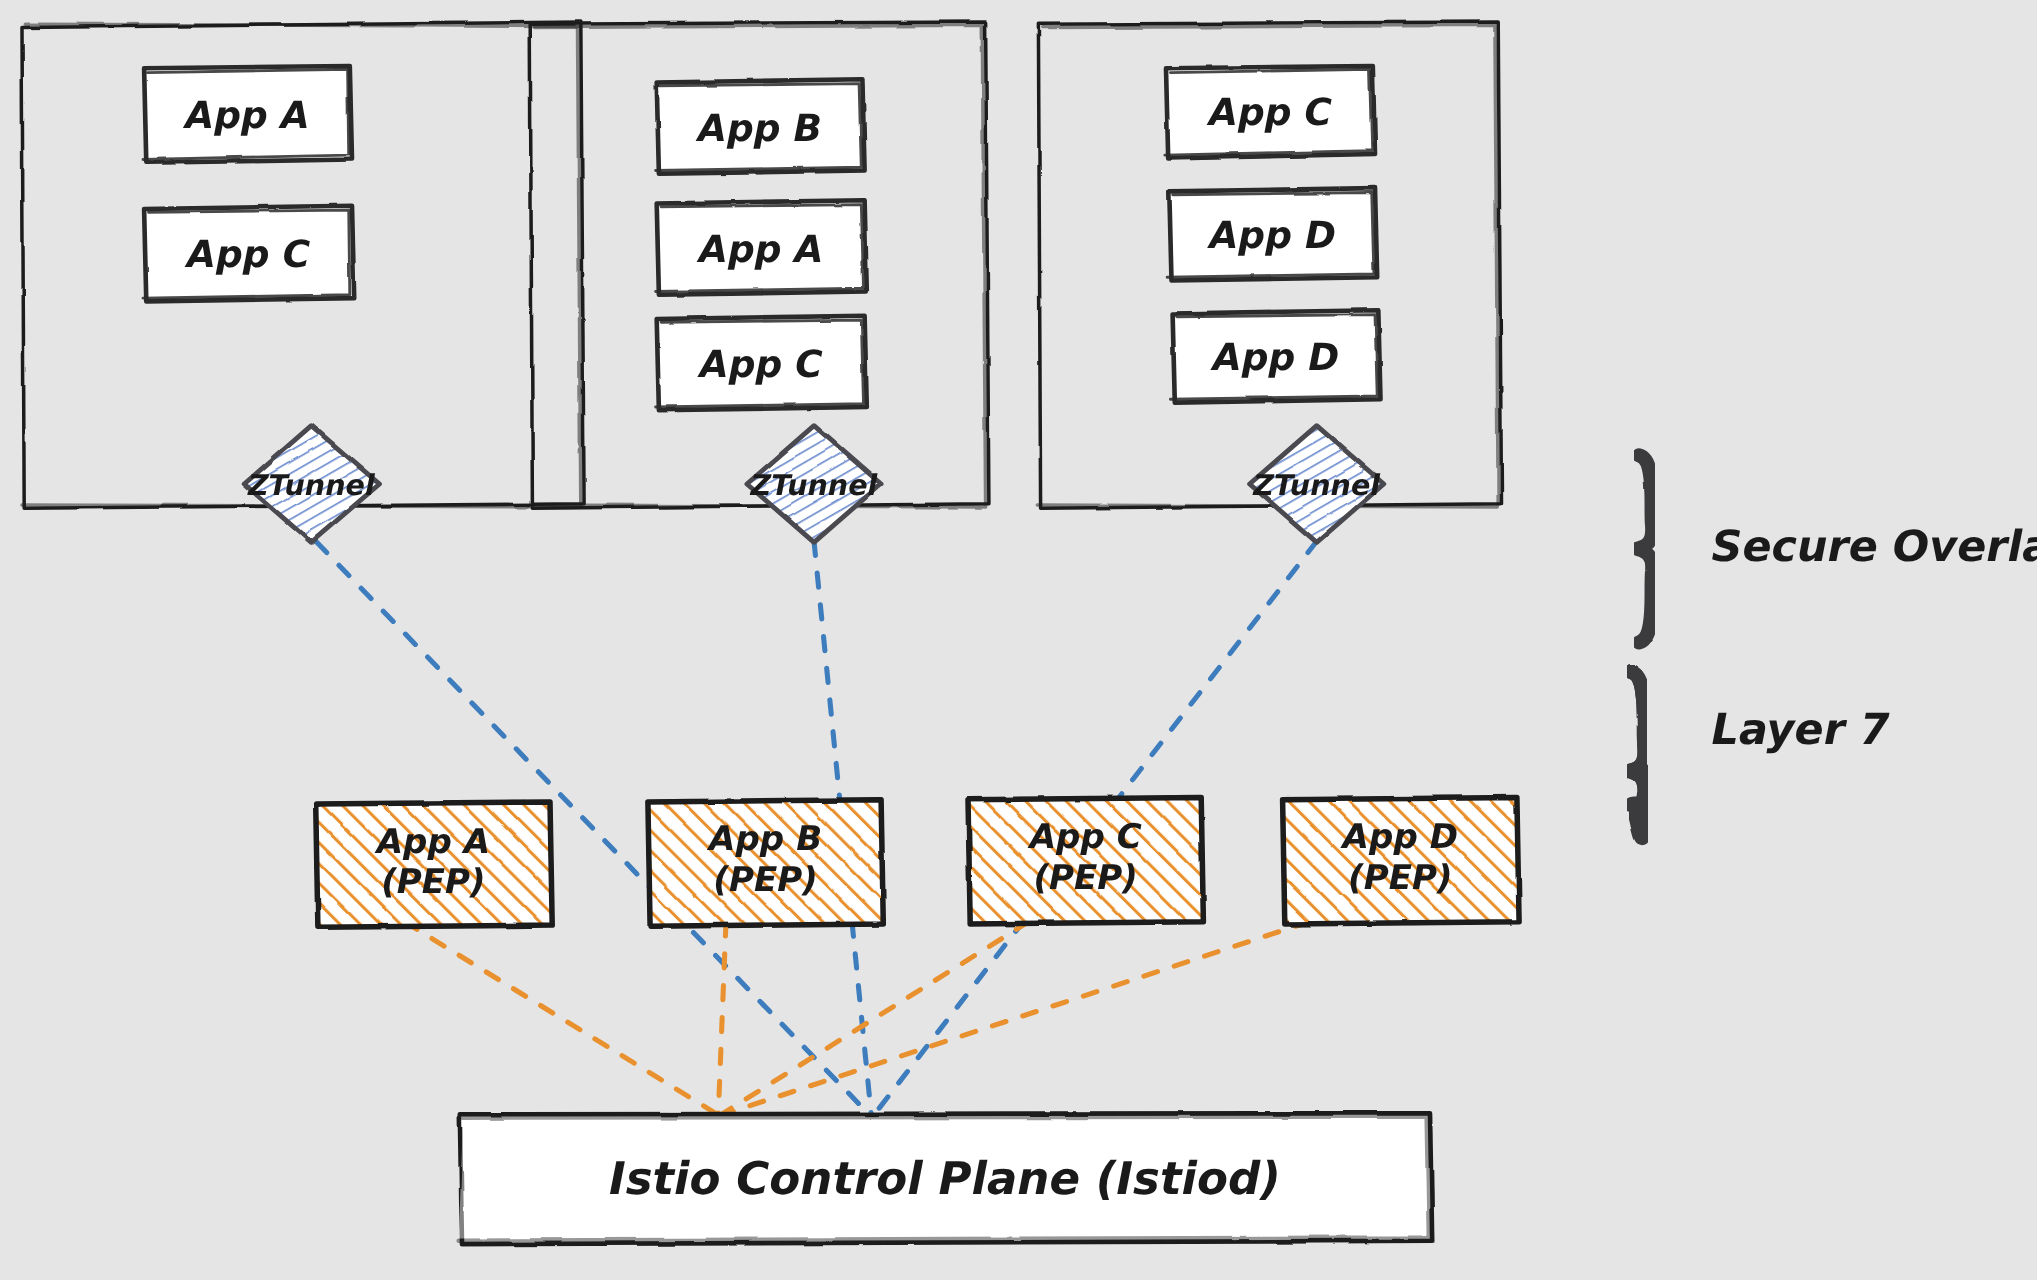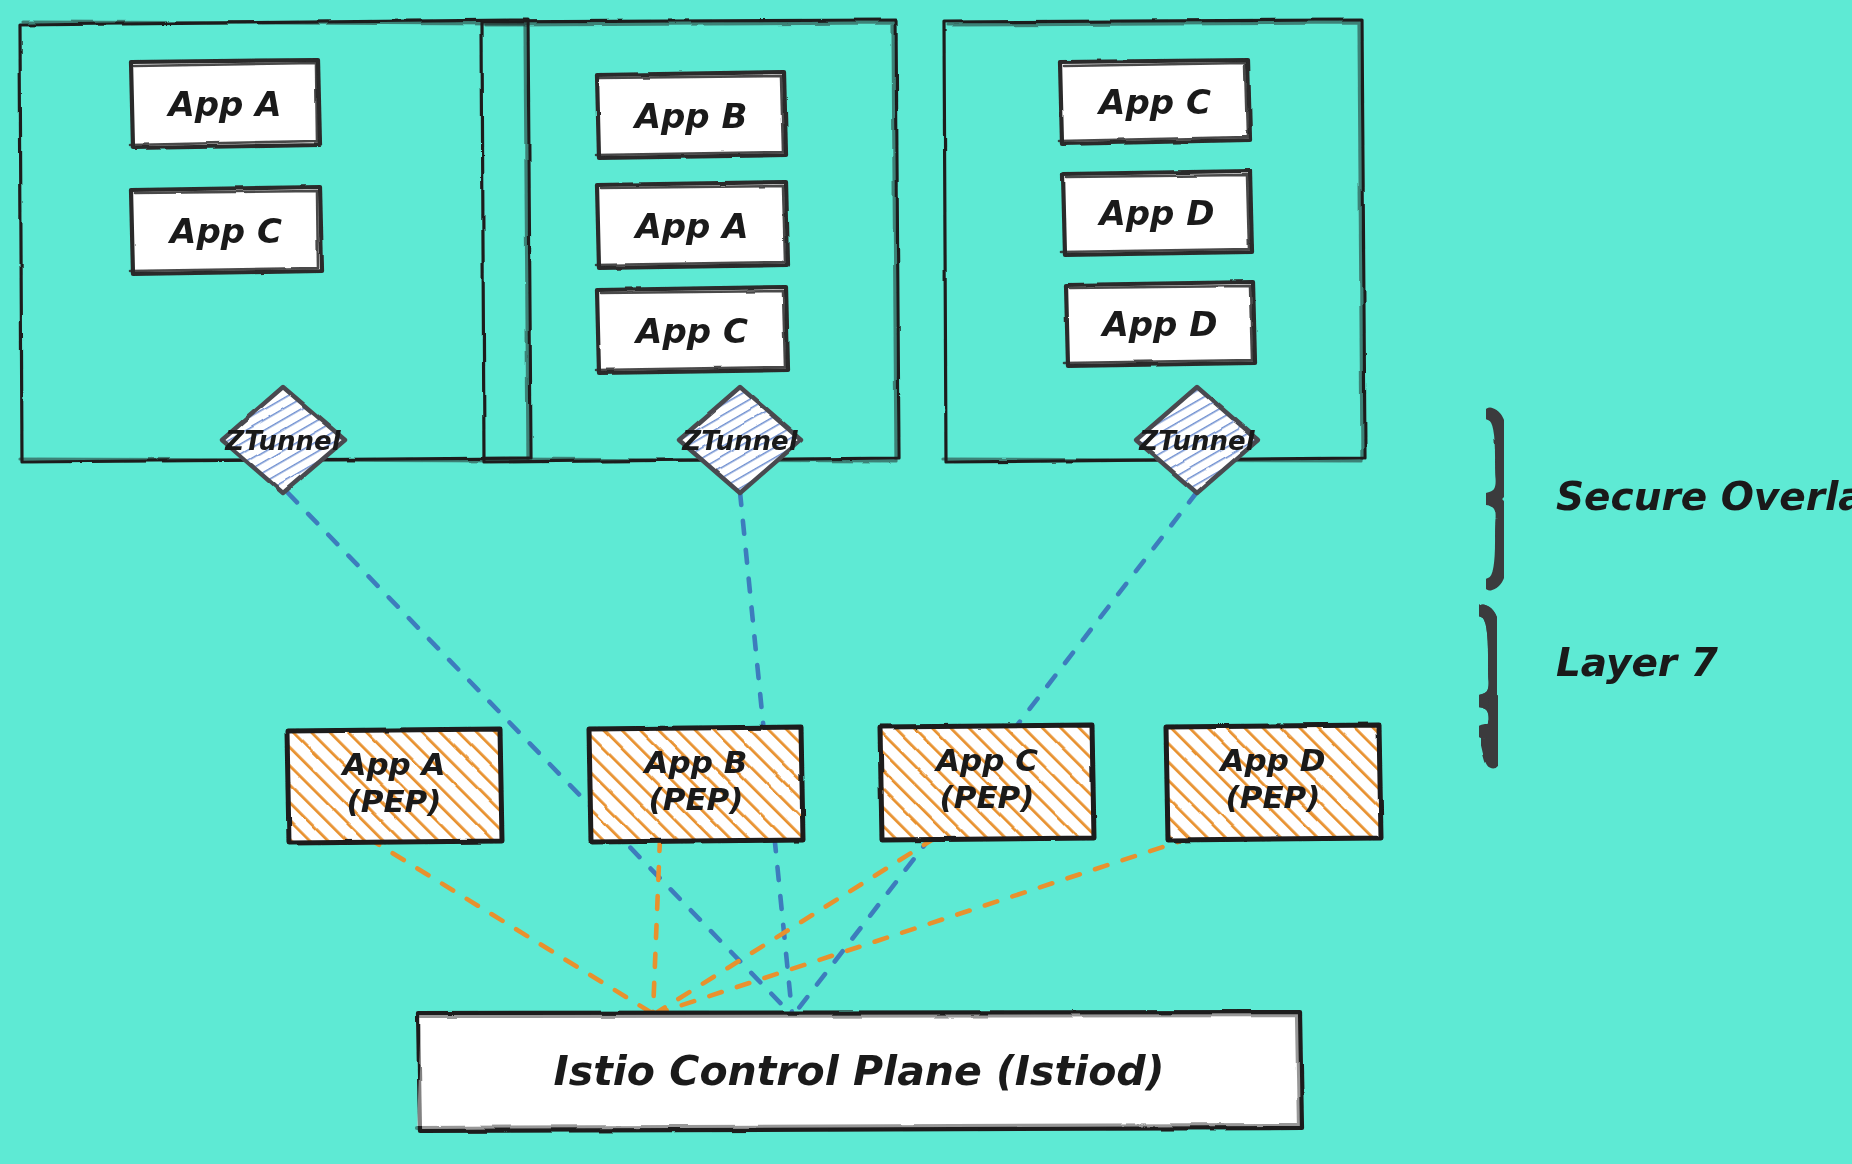--- a/index.html
+++ b/index.html
@@ -7,21 +7,21 @@
     padding: 0;
     background: #ffffff;
   }
   body {
     font-family: "DejaVu Sans", sans-serif;
   }
   #stage {
     position: relative;
     width: 1852px;
     height: 1164px;
-    background: #5eead4;
+    background: #e5e5e5;
     overflow: hidden;
   }
   #canvas {
     position: absolute;
     left: 0;
     top: 0;
     width: 1852px;
     height: 1164px;
   }
   .sketch-text {

